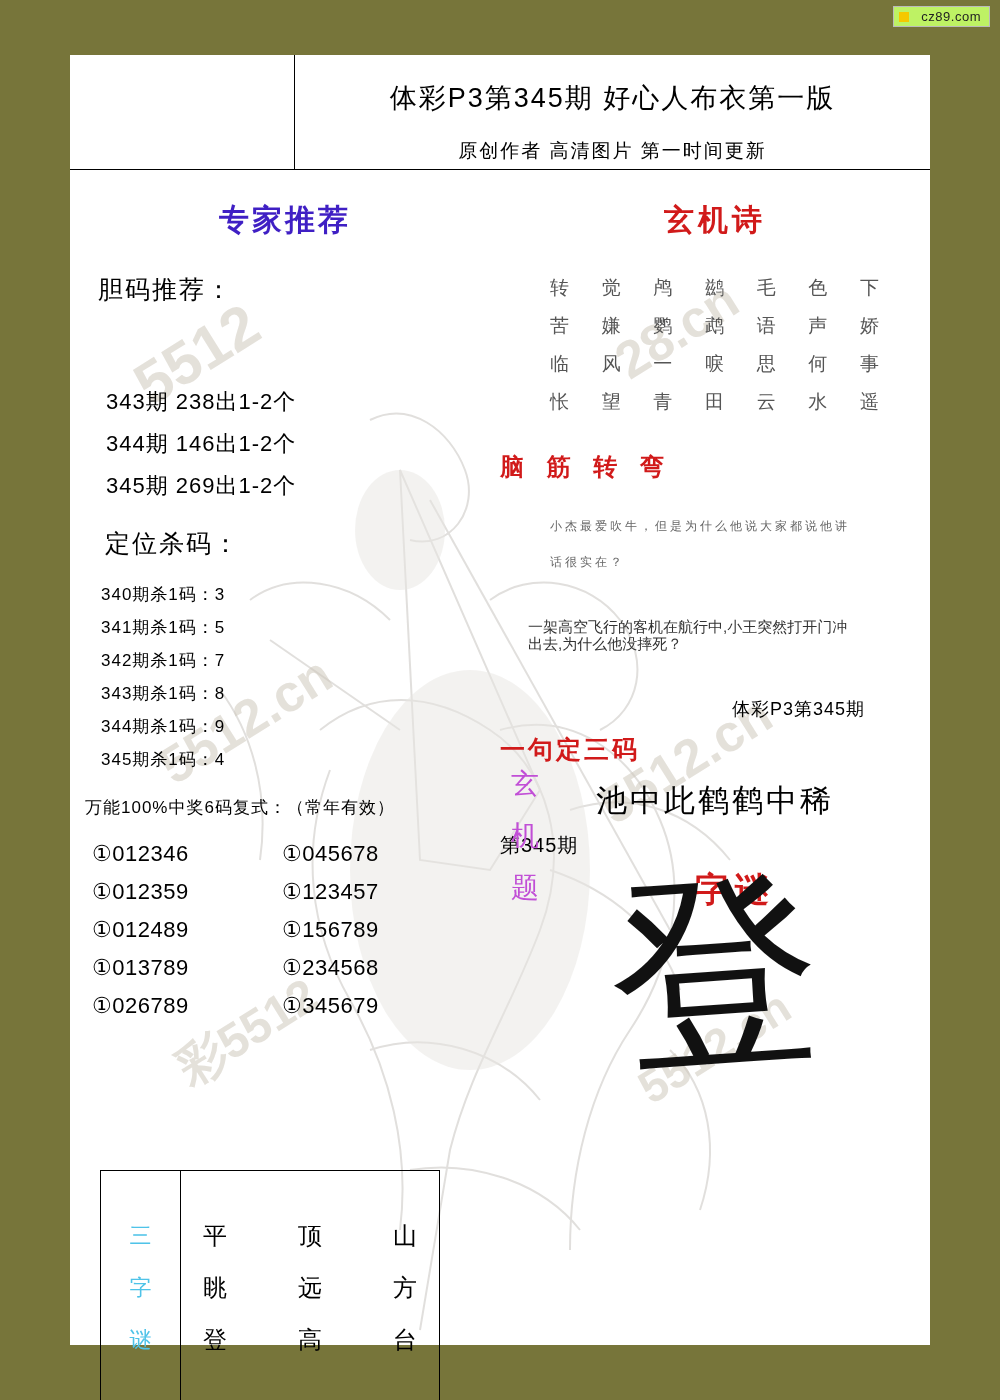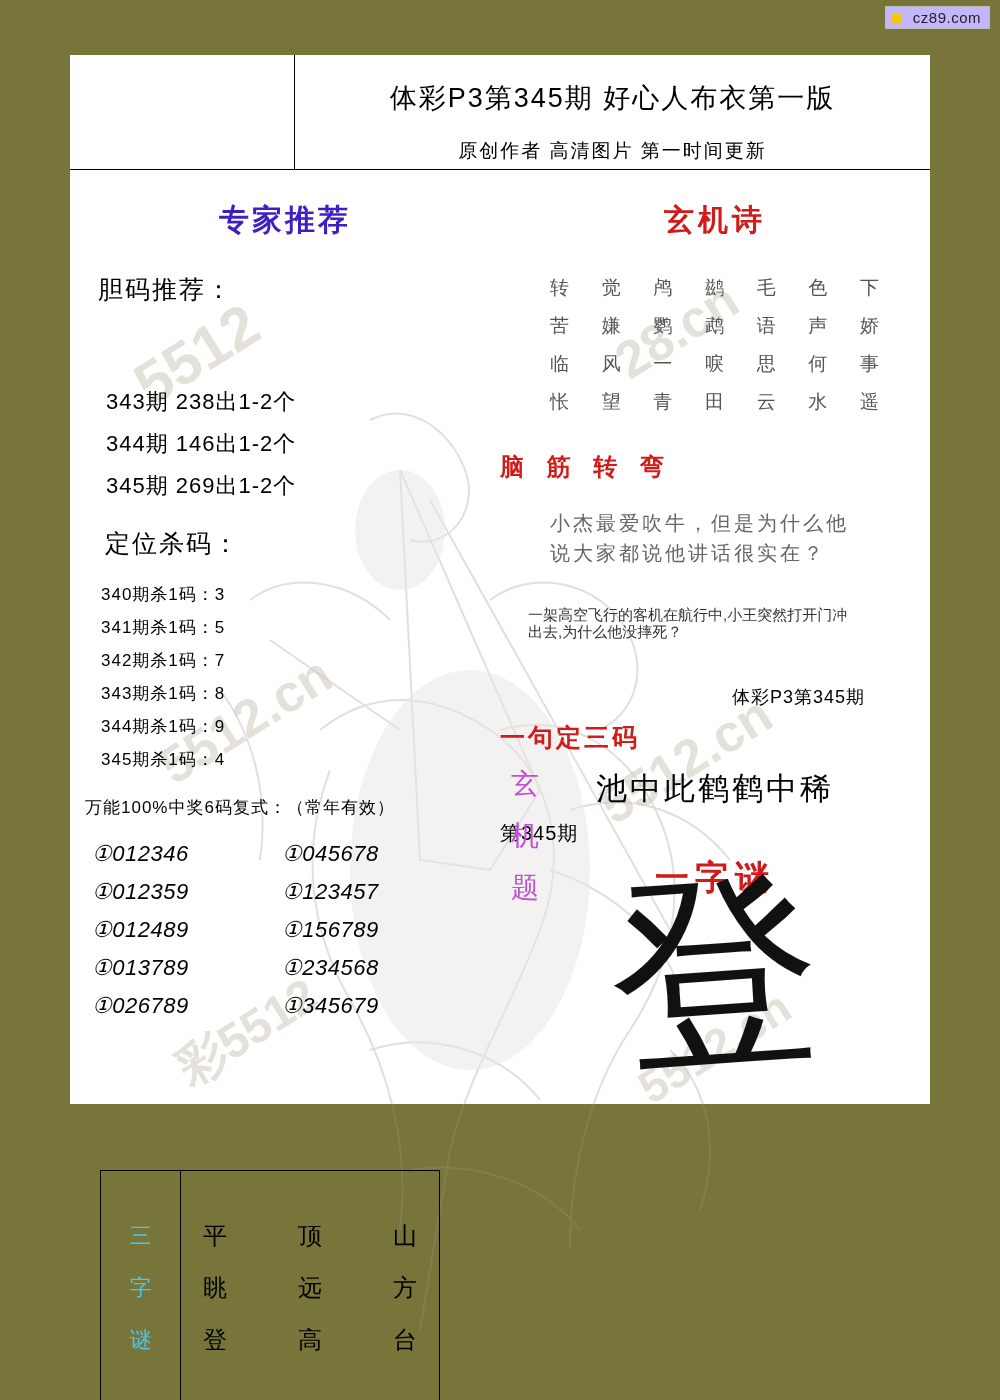--- a/index.html
+++ b/index.html
@@ -11,42 +11,42 @@
     height: 1400px;
     background: #77753a;
     font-family: "Liberation Sans", sans-serif;
     position: relative;
     overflow: hidden;
   }
   .watermark-badge {
     position: absolute;
     top: 6px;
     right: 10px;
-    background: #c4b5fd;
+    background: #bef264;
     border: 1px solid #bbb;
     padding: 2px 8px 2px 5px;
-    font-size: 15px;
+    font-size: 13px;
     color: #222;
     display: flex;
     align-items: center;
     gap: 12px;
     letter-spacing: 0.5px;
   }
   .watermark-badge .sq {
     width: 10px;
     height: 10px;
     background: #f5c800;
     display: inline-block;
   }
   .sheet {
     position: absolute;
     left: 70px;
     top: 55px;
     width: 860px;
-    height: 1049px;
+    height: 1290px;
     background: #ffffff;
     box-sizing: border-box;
   }
 
   
   .header {
     display: flex;
     border-bottom: 1px solid #000;
     height: 115px;
     box-sizing: border-box;
@@ -157,21 +157,20 @@
   }
   .universal-title {
     font-size: 17px;
     color: #000;
     margin: 20px 0 0 15px;
     letter-spacing: 1px;
   }
   .codes {
     display: flex;
     margin: 16px 0 0 22px;
-    font-style: italic;
   }
   .codes .ccol {
     width: 190px;
   }
   .codes .ccol div {
     font-size: 22px;
     color: #000;
     line-height: 38px;
     letter-spacing: 0.5px;
   }
@@ -239,23 +238,23 @@
     text-align: left;
     color: #d11a1a;
     font-size: 24px;
     font-weight: bold;
     letter-spacing: 8px;
     margin-top: 30px;
   }
   .naojin-q1 {
     width: 300px;
     margin: 25px 0 0 50px;
-    font-size: 20px;
+    font-size: 12px;
     color: #666;
-    line-height: 30px;
+    line-height: 36px;
     letter-spacing: 3px;
   }
   .naojin-q2 {
     width: 330px;
     margin: 38px 0 0 28px;
     font-size: 15px;
     color: #333;
     line-height: 17px;
   }
   .right-label {

